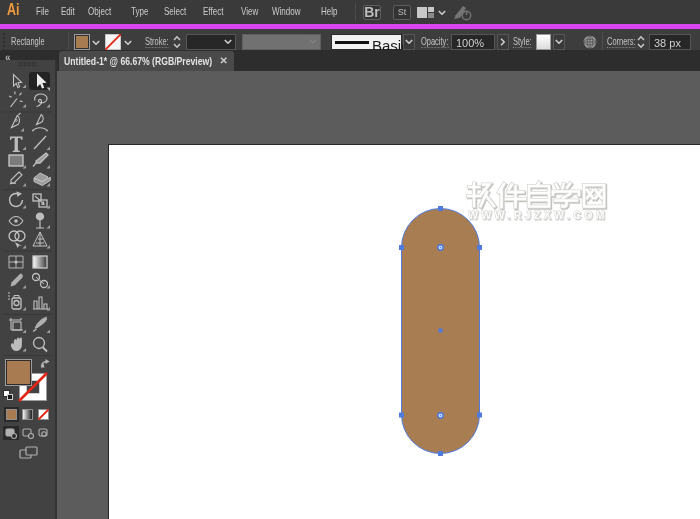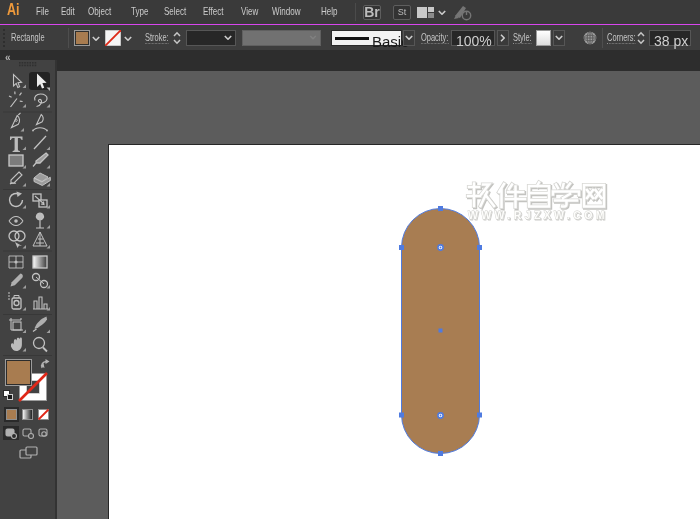--- a/index.html
+++ b/index.html
@@ -7,24 +7,24 @@
     font-family:"Liberation Sans", sans-serif; }
   .abs { position:absolute; }
   #stage { position:relative; width:700px; height:375px; }
 
   
   #menubar { position:absolute; left:0; top:0; width:700px; height:24px; background:#3a3a3a; }
   .mitem { position:absolute; top:5px; font-size:11px; color:#cbcbcb; transform:scaleX(0.73); transform-origin:0 50%; white-space:nowrap; }
   #ailogo { position:absolute; left:7px; top:1px; font-size:16px; font-weight:bold; color:#ef9a3b; transform:scaleX(0.78); transform-origin:0 50%;}
 
   
-  #optbar { position:absolute; left:0; top:24px; width:700px; height:26px; background:#3d3d3d; border-top:1px solid #d946ef; }
+  #optbar { position:absolute; left:0; top:24px; width:700px; height:26px; background:#3d3d3d; border-top:5px solid #d946ef; }
   .olabel { position:absolute; top:7px; font-size:10.5px; line-height:11px; color:#c6c6c6; transform:scaleX(0.71); transform-origin:0 50%; white-space:nowrap; }
   .olabel.u { border-bottom:1px dotted #8f8f8f; }
-  .darkfield { position:absolute; top:5px; height:16px; background:#272727; border:1px solid #565656; color:#cfcfcf; font-size:14px; }
+  .darkfield { position:absolute; top:5px; height:16px; background:#272727; border:1px solid #565656; color:#cfcfcf; font-size:11px; }
   .vsep { position:absolute; top:3px; width:1px; height:20px; background:#4e4e4e; }
 
   
   #tabstrip { position:absolute; left:0; top:50px; width:700px; height:21px; background:#2d2d2d; }
   #tab { position:absolute; left:59px; top:1px; width:175px; height:20px; background:#4a4a4a; border-radius:3px 3px 0 0; }
   #tabtext { position:absolute; left:5px; top:4px; font-size:11px; color:#e3e3e3; font-weight:bold; transform:scaleX(0.785); transform-origin:0 50%; white-space:nowrap; }
 
   
   #main { position:absolute; left:0; top:71px; width:700px; height:448px; }
   #toolbar { position:absolute; left:0; top:60px; width:57px; height:459px; background:#424242; border-right:2px solid #333333; z-index:5; }
@@ -143,20 +143,24 @@
     <svg class="abs" style="left:637px;top:6px;" width="8" height="14">
         <path d="M1,5 L4,1.8 L7,5 M1,9 L4,12.2 L7,9" stroke="#c6c6c6" stroke-width="1.5" fill="none"></path>
       </svg>
     <div class="darkfield" style="left:649px;width:42px;">
         <span style="position:absolute;left:4px;top:2px;">38 px</span>
       </div>
   </div>
 
   <div id="tabstrip">
     <div style="position:absolute;left:5px;top:2px;color:#b4b4b4;font-size:10px;font-weight:bold;">«</div>
+    <div id="tab">
+      <span id="tabtext">Untitled-1* @ 66.67% (RGB/Preview)</span>
+      <span style="position:absolute;right:6px;top:4px;color:#cccccc;font-size:10px;font-weight:bold;">✕</span>
+    </div>
   </div>
 
   <div id="main">
     <div id="canvas">
       <div id="artboard"></div>
       <svg class="abs" style="left:0;top:0;" width="643" height="448" viewBox="0 0 643 448">
 
         <g id="wmark" transform="translate(410,110)">
           <defs>
             <path id="wmskel" d="M2,6 H12 M7,2.5 V25 M1,15 H13 M16,3.5 L22,3.5 L14.5,13 M20,11 L13.5,25 M18.5,14 L27,25

